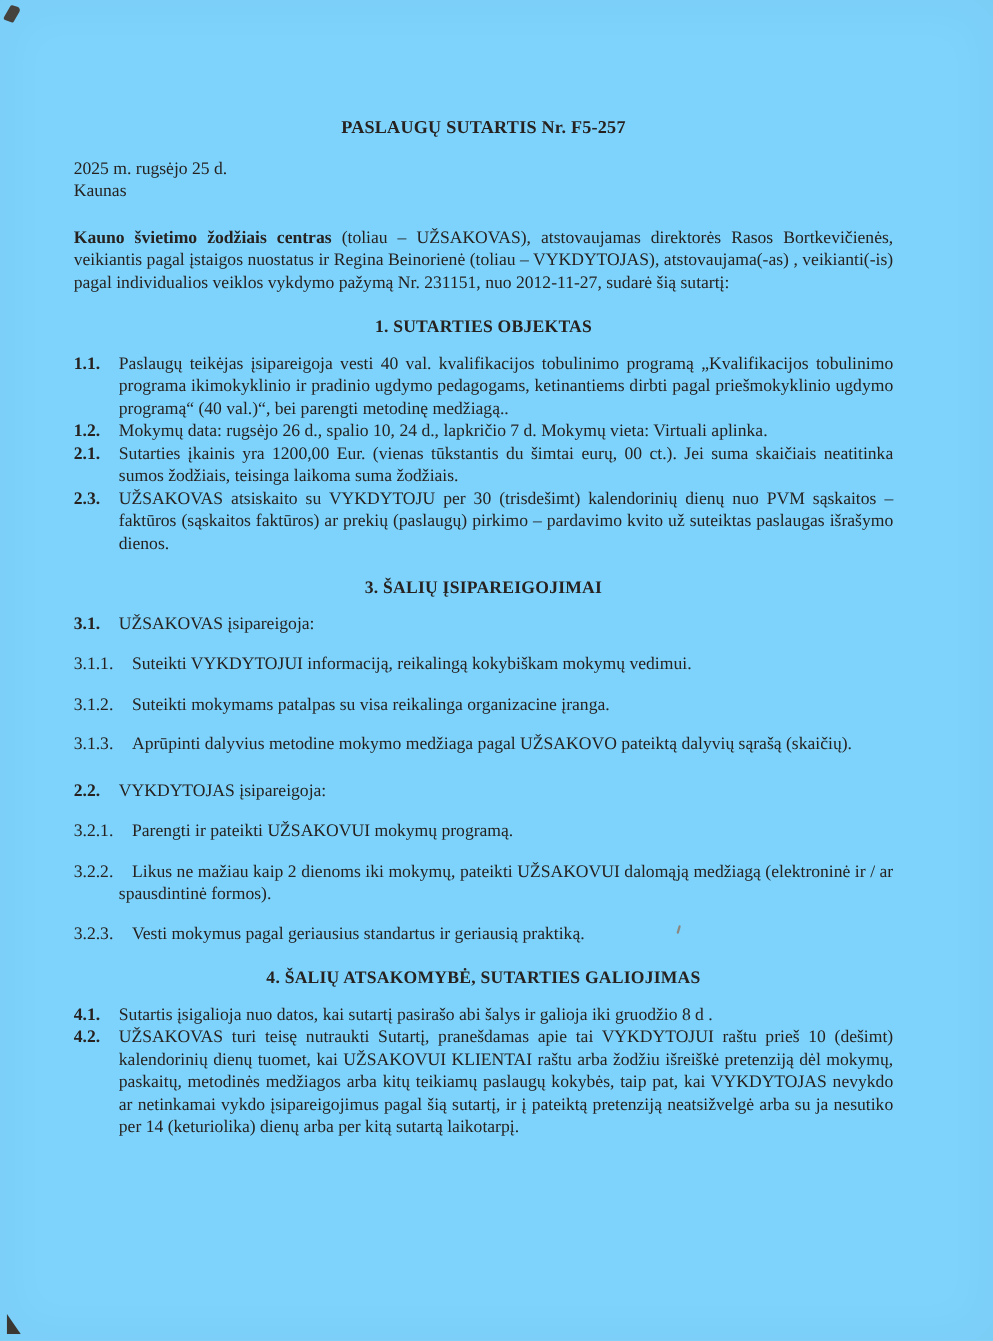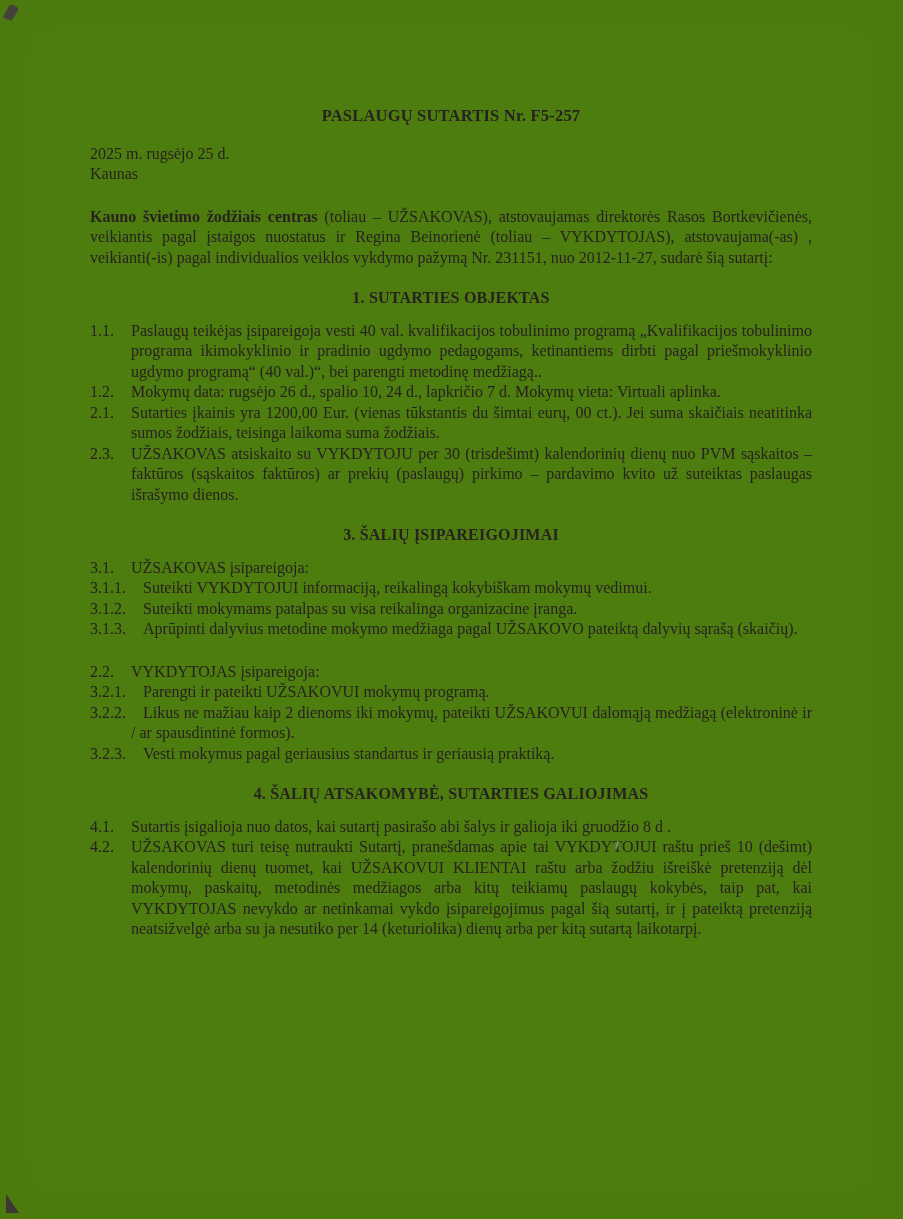--- a/index.html
+++ b/index.html
@@ -4,25 +4,25 @@
 <style>
   * { margin:0; padding:0; box-sizing:border-box; }
   html, body { width:903px; height:1219px; }
   body {
     background:#e9e7e3;
     font-family:"Liberation Serif","DejaVu Serif",serif;
   }
   .page {
     position:relative;
     width:903px; height:1219px;
-    background:#4d7c0f;
+    background:#7dd3fc;
     color:#272220;
     font-size:16px;
     line-height:20.5px;
-    padding:106px 91px 0 90px;
+    padding:106px 91px 0 67px;
     overflow:hidden;
     box-shadow: inset 0 0 50px rgba(60,50,40,0.04);
   }
   .doc-title {
     font-weight:bold;
     font-size:16.5px;
     text-align:center;
     letter-spacing:0.2px;
   }
   .doc-date { text-align:left; margin-top:17px; }
@@ -34,22 +34,22 @@
     margin-top:20px;
     margin-bottom:12px;
     letter-spacing:0.2px;
   }
   .item {
     text-align:justify;
     padding-left:41px;
     text-indent:-41px;
   }
   .item .num { display:inline-block; text-indent:0; }
-  .n2 .num { width:41px; }
-  .n3 .num { width:53px; }
+  .n2 .num { width:41px;font-weight:bold; }
+  .n3 .num { width:53px;margin-top:16px; }
   .gap-top { margin-top:22px; }
 
   
   .mark-top-left {
     position:absolute; left:6px; top:5px;
     width:10px; height:15px;
     background:#45413d;
     transform:rotate(18deg) skewX(-12deg);
     border-radius:2px 4px 1px 3px;
   }

